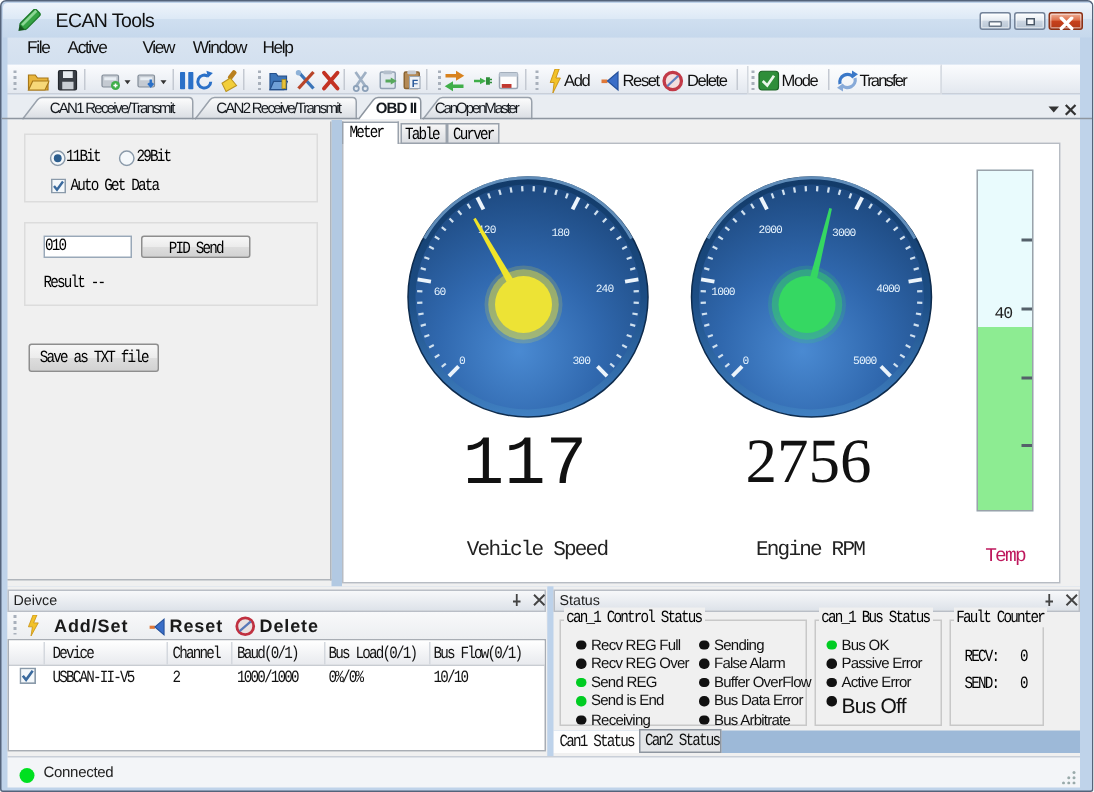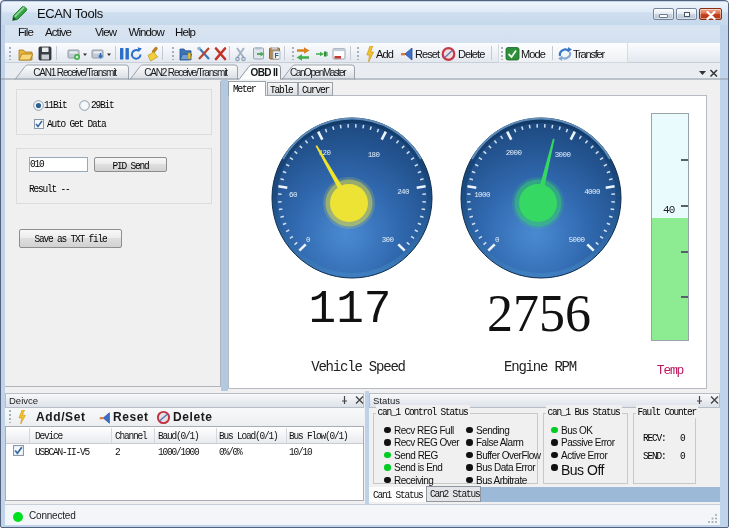--- a/index.html
+++ b/index.html
@@ -220,21 +220,21 @@
       <path d="M2 5 l2 2.5 L8 2" fill="none" stroke="#3a6a9e" stroke-width="1.6"></path>
     </svg>
 <div class="abs cs" style="left:46px;top:118px;font-size:9.5px">Auto Get Data</div>
 <div class="gbox" style="left:15px;top:147px;width:196px;height:56px"></div>
 <div class="abs" style="left:28px;top:155.5px;width:59px;height:15px;background:#fff;border:1px solid #99a8b8"></div>
 <div class="abs cs" style="left:29px;top:158px;font-size:9.5px">010</div>
 <div class="btn" style="left:93px;top:156px;width:73px;height:15px">
       <span class="cs" style="display:block;width:fit-content;margin:2.5px auto 0">PID Send</span>
     </div>
 <div class="abs cs" style="left:28px;top:183px;font-size:9.5px">Result --</div>
-<div class="btn" style="left:18px;top:228px;width:103px;height:19px">
+<div class="btn" style="left:18px;top:228px;width:87px;height:19px">
       <span class="cs" style="display:block;width:fit-content;margin:3.5px auto 0">Save as TXT file</span>
     </div>
 <svg style="position:absolute;left:266px;top:112px" width="170" height="170" viewBox="-85 -85 170 170">
       <defs>
 <linearGradient id="rima" x1="0" y1="0" x2="0" y2="1">
 <stop offset="0" stop-color="#123a68"></stop>
           <stop offset="0.5" stop-color="#1c4d84"></stop>
           <stop offset="1" stop-color="#4080c2"></stop>
 </linearGradient>
 <radialGradient id="facea" cx="0.46" cy="0.74" r="0.8">
@@ -378,21 +378,21 @@
       <g transform="translate(-3,5)">
         <g transform="rotate(13.8)">
           <polygon points="-3.2,10 3.2,10 0.9,-66 -0.9,-66" fill="#35d862"></polygon>
         </g>
         <circle cx="0" cy="0" r="26" fill="#35d862" opacity="0.18"></circle>
         <circle cx="0" cy="0" r="23.5" fill="#35d862" opacity="0.45"></circle>
         <circle cx="0" cy="0" r="19" fill="#35d862"></circle>
       </g>
     </svg>
 <div class="abs" style="left:269px;top:283px;width:160px;text-align:center;font-family:Liberation Mono, monospace;font-size:46px;color:#111">117</div>
-<div class="abs" style="left:458px;top:283px;width:160px;text-align:center;font-family:'Liberation Serif',serif;font-size:52px;color:#111">2756</div>
+<div class="abs" style="left:458px;top:283px;width:160px;text-align:center;font-family:'Liberation Serif',serif;font-size:42px;color:#111">2756</div>
 <div class="abs cn" style="left:269px;top:358px;width:176px;text-align:center;font-size:14px;color:#222">Vehicle Speed</div>
 <div class="abs cn" style="left:451px;top:358px;width:176px;text-align:center;font-size:14px;color:#222">Engine RPM</div>
 <div class="abs cn" style="left:631px;top:362px;width:76px;text-align:center;font-size:13px;color:#be185d">Temp</div>
 <div class="abs" style="left:650px;top:112px;width:38px;height:228px;border:1px solid #9aa2aa;background:#e9fbfd"></div>
 <div class="abs" style="left:651px;top:217px;width:36px;height:122px;background:#8dec92"></div>
 <div class="abs" style="left:680px;top:158px;width:7px;height:1.5px;background:#55606a"></div>
 <div class="abs" style="left:680px;top:204px;width:7px;height:1.5px;background:#55606a"></div>
 <div class="abs" style="left:680px;top:250px;width:7px;height:1.5px;background:#55606a"></div>
 <div class="abs" style="left:680px;top:295px;width:7px;height:1.5px;background:#55606a"></div>
 <div class="abs cn" style="left:662px;top:202.5px;font-size:11px;letter-spacing:-0.8px;color:#222">40</div>

